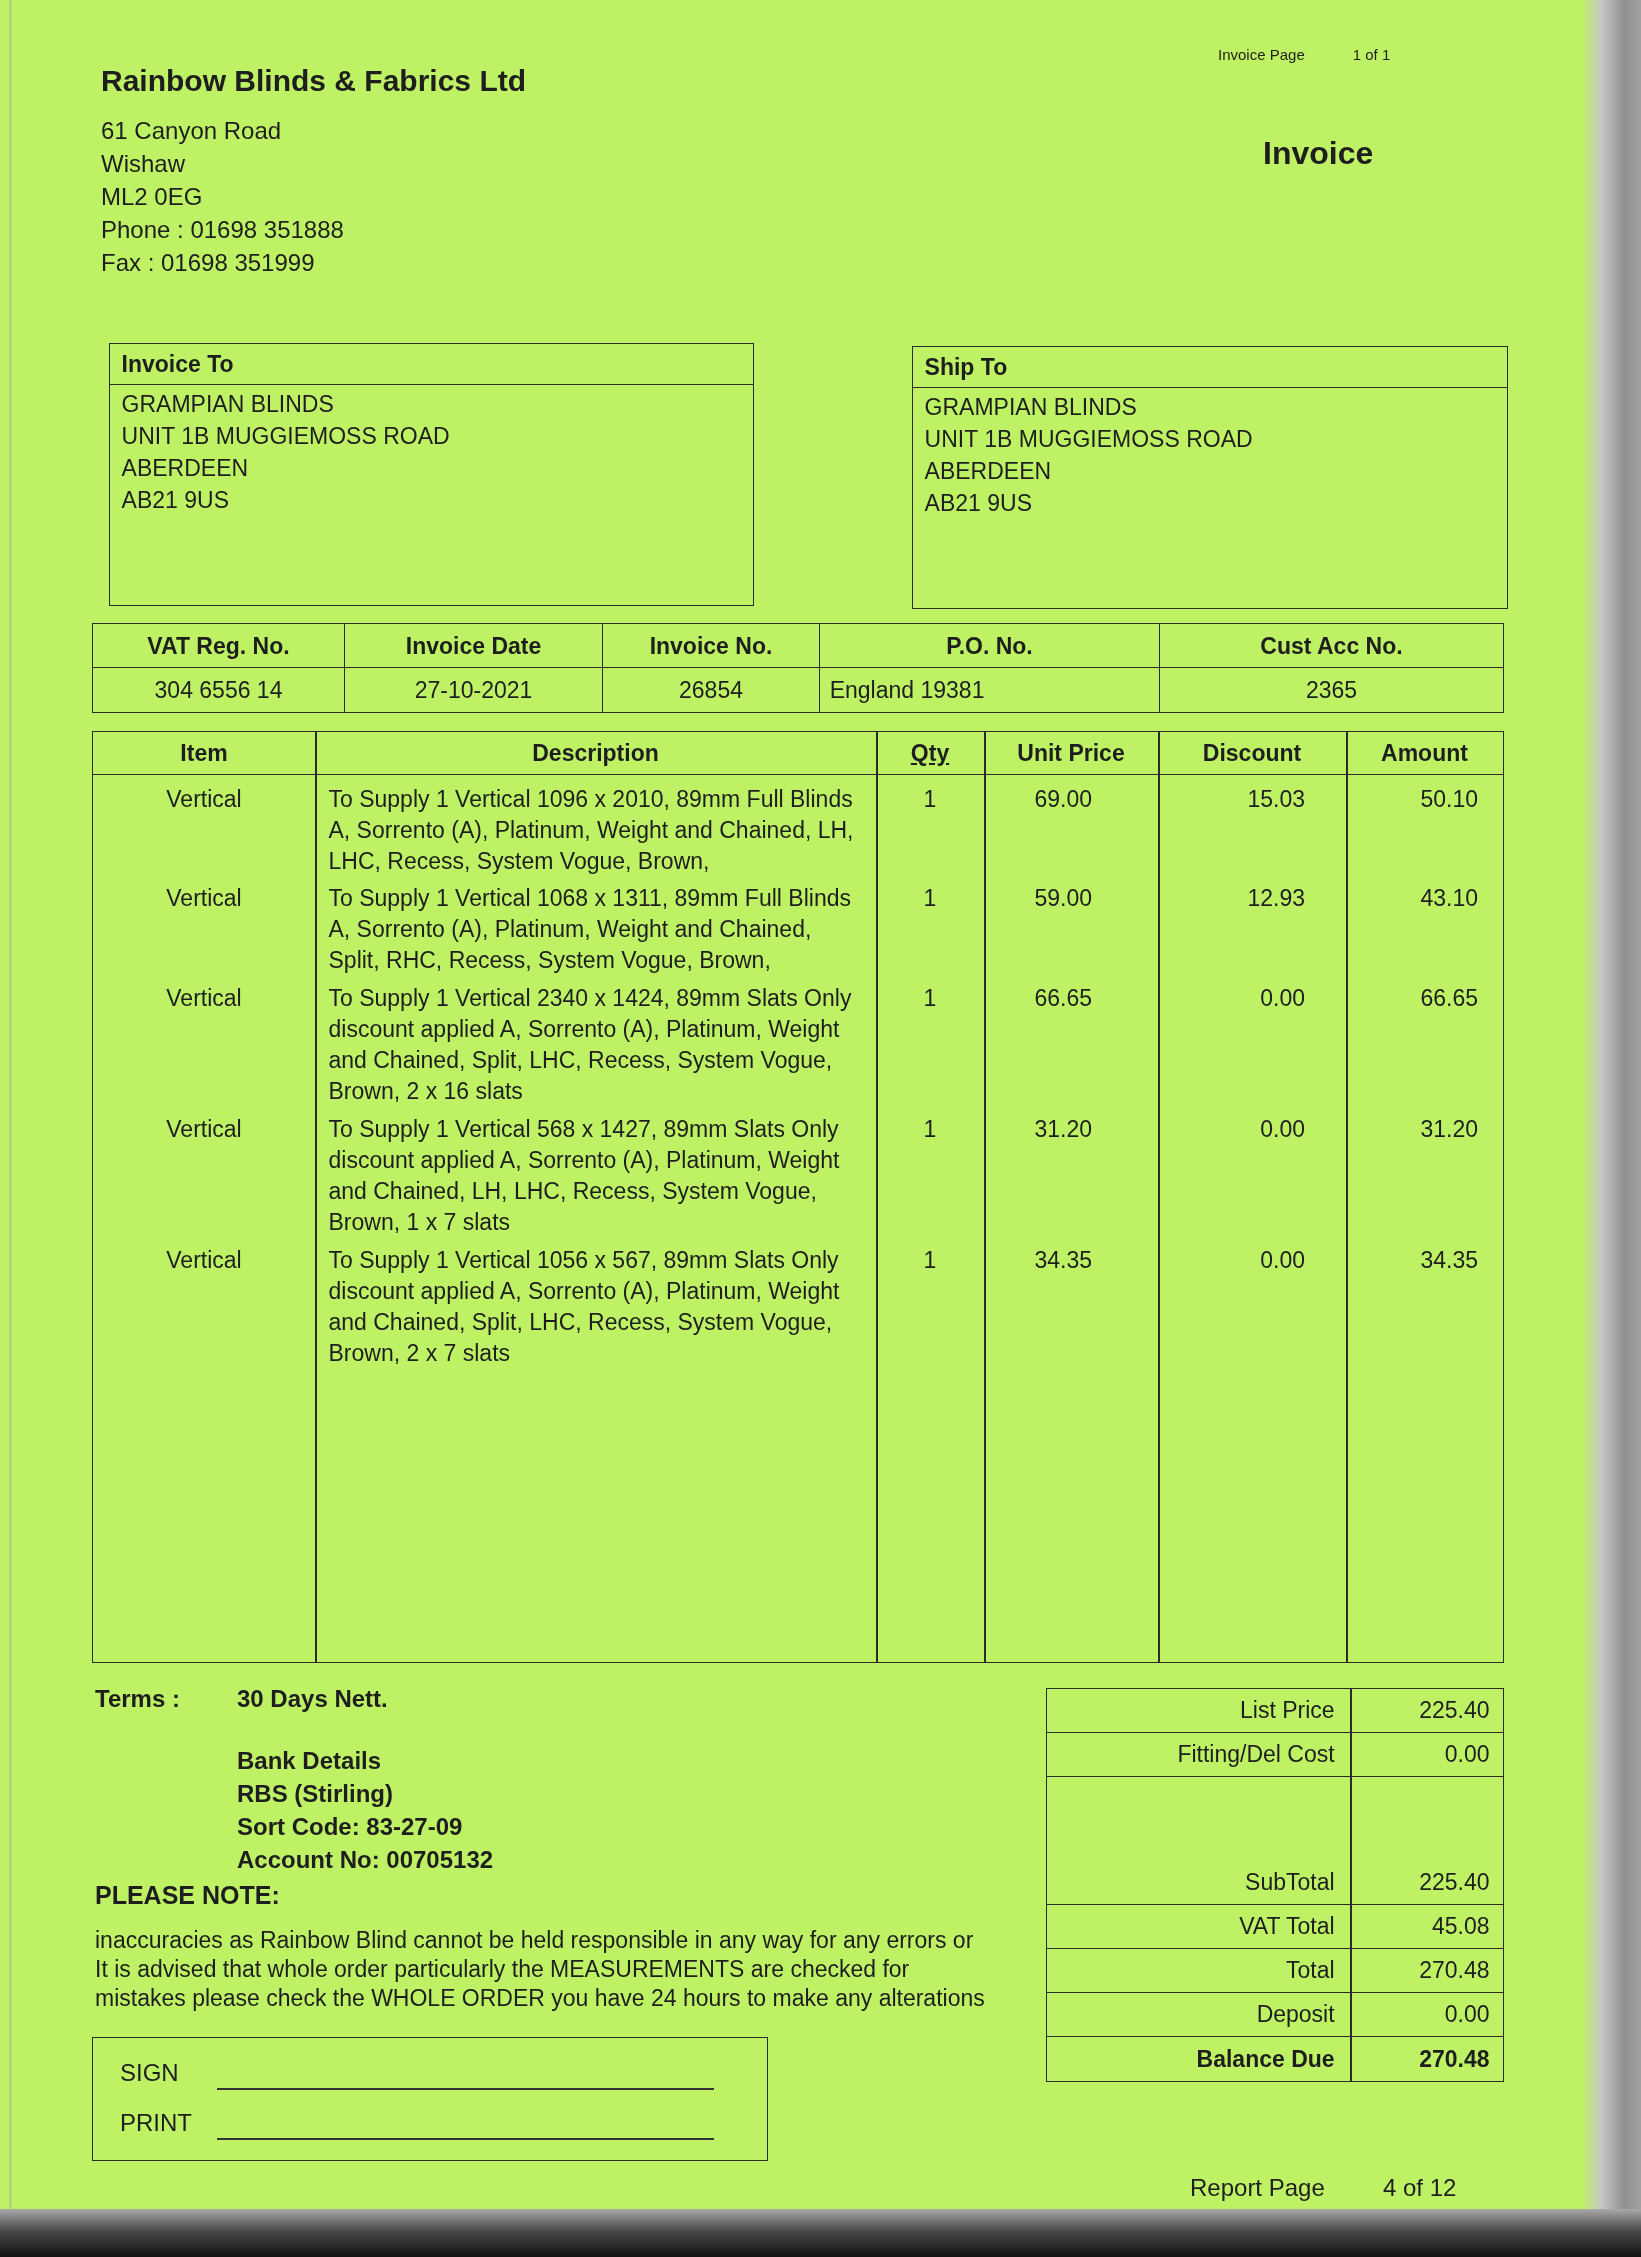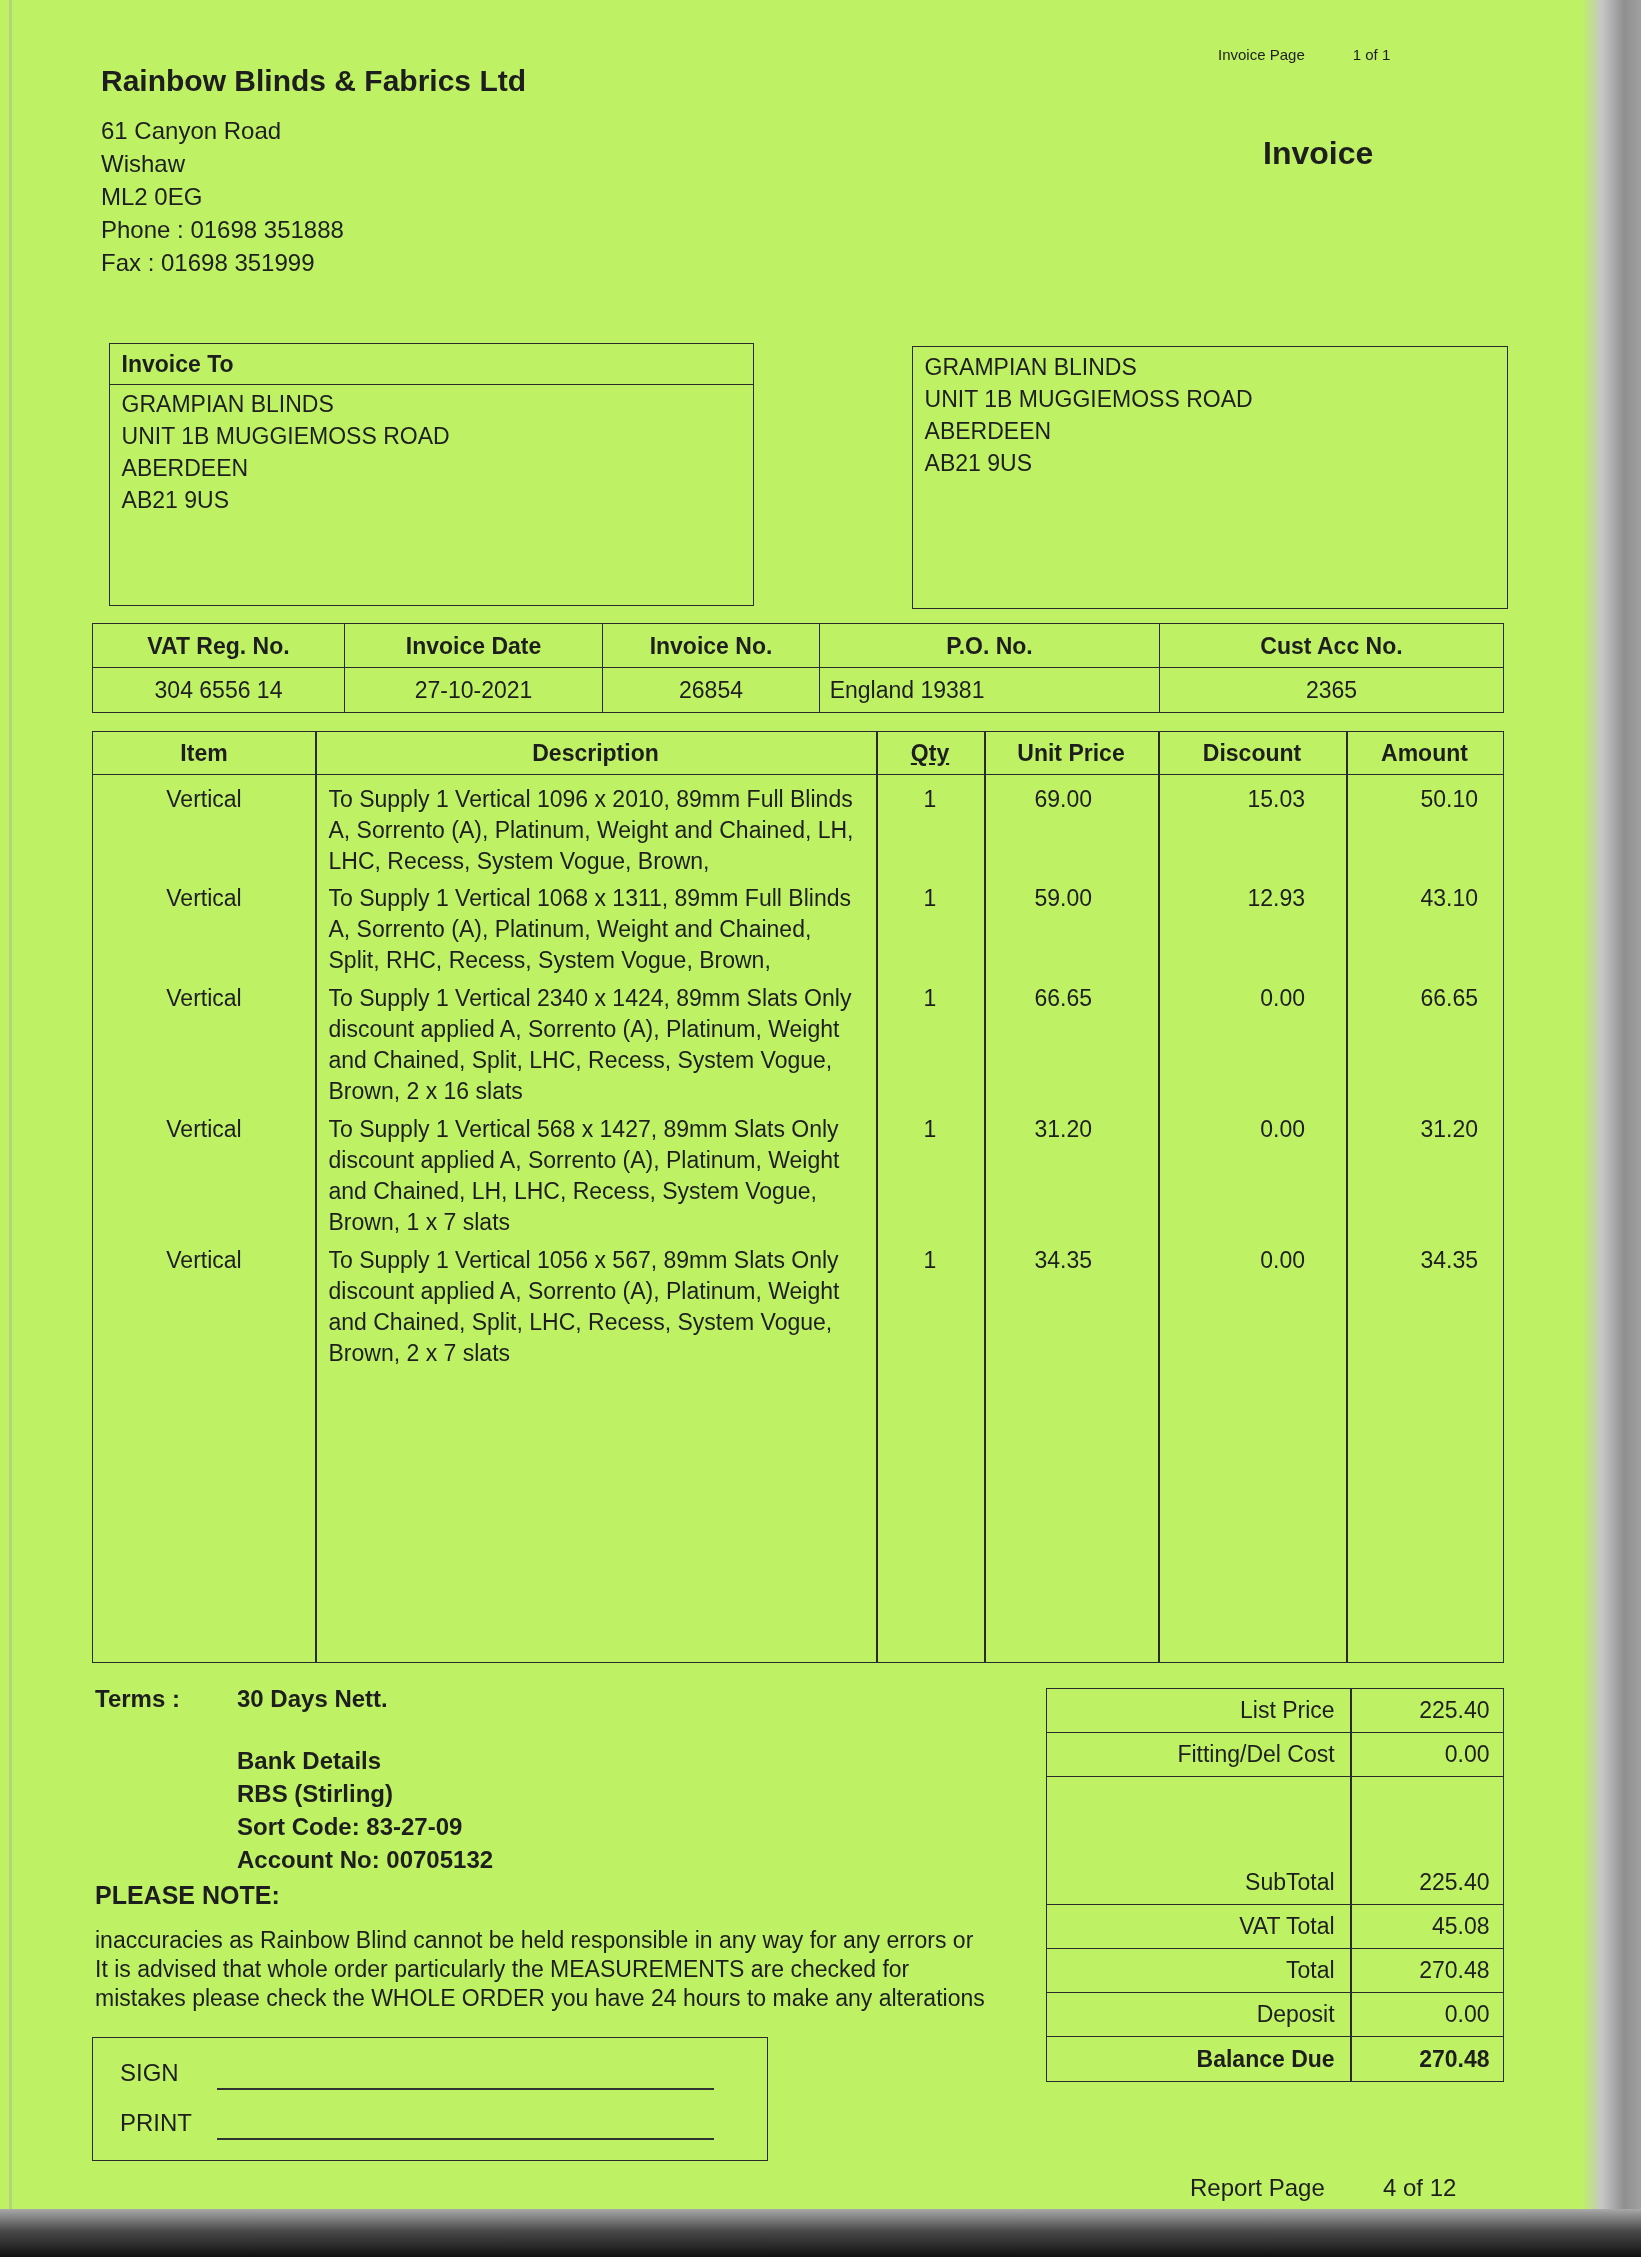--- a/index.html
+++ b/index.html
@@ -112,20 +112,21 @@
   <div class="addr-box invoice-to-box">
     <div class="box-label">Invoice To</div>
     <div class="box-lines">
       <div>GRAMPIAN BLINDS</div>
       <div>UNIT 1B MUGGIEMOSS ROAD</div>
       <div>ABERDEEN</div>
       <div>AB21 9US</div>
     </div>
   </div>
   <div class="addr-box ship-to-box">
+    <div class="box-label">Ship To</div>
     <div class="box-lines">
       <div>GRAMPIAN BLINDS</div>
       <div>UNIT 1B MUGGIEMOSS ROAD</div>
       <div>ABERDEEN</div>
       <div>AB21 9US</div>
     </div>
   </div>
 
   <div class="info-table">
     <div class="info-row hdr">

